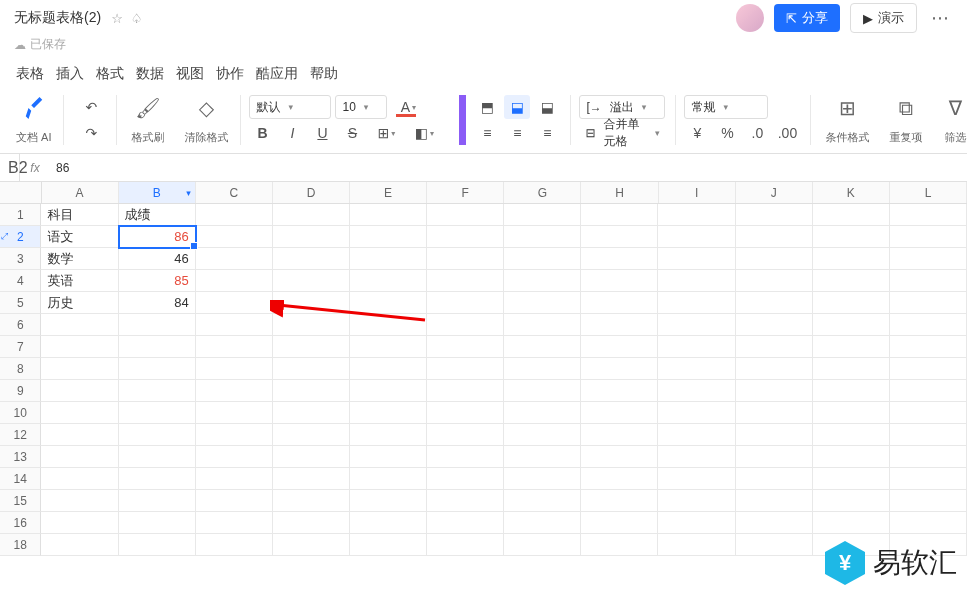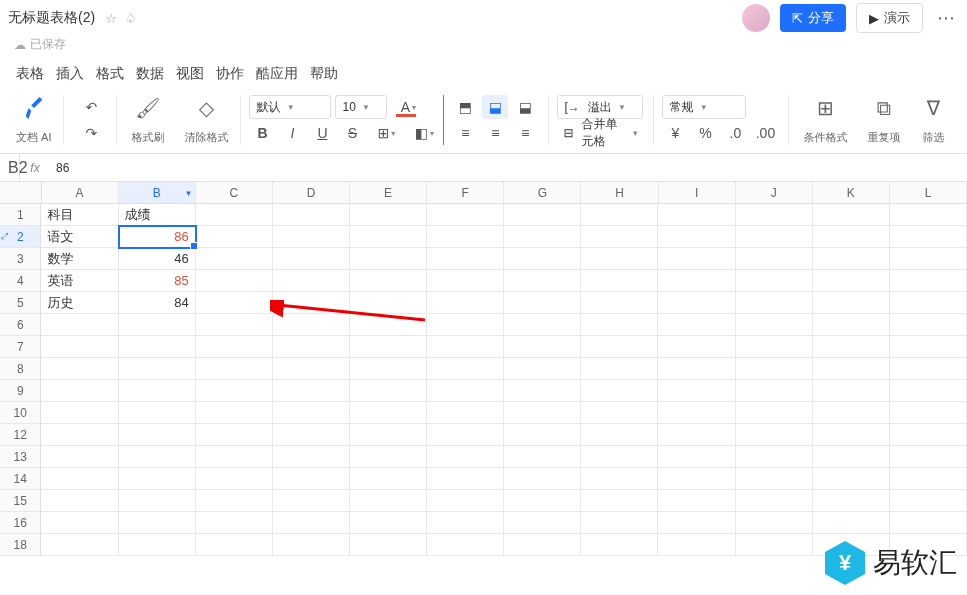--- a/index.html
+++ b/index.html
@@ -1,17 +1,17 @@
 <!DOCTYPE html>
 <html><head>
 <meta charset="utf-8">
 <style>
 *{box-sizing:border-box;margin:0;padding:0;font-family:"Microsoft YaHei",Arial,sans-serif}
 body{width:967px;height:595px;background:#fff;overflow:hidden;position:relative;font-size:13px;color:#333}
-.titlebar{display:flex;align-items:center;padding:8px 8px;height:36px}
+.titlebar{display:flex;align-items:center;padding:8px 14px;height:36px}
 .titlebar .title{font-size:14px;color:#333;margin-right:10px}
 .titlebar .ic{color:#999;margin-right:8px;cursor:pointer}
 .titlebar .right{margin-left:auto;display:flex;align-items:center;gap:10px}
 .avatar{width:28px;height:28px;border-radius:50%;background:linear-gradient(135deg,#f8c8d8,#d8a8c8)}
 .sharebtn{background:#1e6fff;color:#fff;border-radius:4px;padding:5px 12px;display:flex;align-items:center;gap:5px;font-size:13px;cursor:pointer}
 .presentbtn{border:1px solid #ddd;border-radius:4px;padding:5px 12px;display:flex;align-items:center;gap:5px;font-size:13px;cursor:pointer}
 .moreicon{color:#666;font-size:18px;cursor:pointer;padding:0 4px}
 .savedrow{padding:0 14px 6px;color:#aaa;font-size:12px;display:flex;align-items:center;gap:4px}
 .menubar{display:flex;gap:12px;padding:6px 16px;font-size:14px;color:#444}
 .menubar span{cursor:pointer}
@@ -111,21 +111,21 @@
     </div>
   </div>
   <div class="tgrp">
     <div class="bigicon gray">🖌</div>
     <div class="tlabel">格式刷</div>
   </div>
   <div class="tgrp vsep">
     <div class="bigicon gray">◇</div>
     <div class="tlabel">清除格式</div>
   </div>
-  <div class="toolcol vsep" style="border-right:1px solid #8b5cf6;padding-right:2px">
+  <div class="toolcol vsep" style="border-right:7px solid #8b5cf6;padding-right:18px">
     <div class="toolrow">
       <div class="dd" style="width:82px">
           <span>默认</span>
           <span class="chev">▾</span>
         </div>
       <div class="dd" style="width:52px">
           <span>10</span>
           <span class="chev">▾</span>
         </div>
       <div class="ibtn withdd fontcolor">A<span class="chev">▾</span></div>

